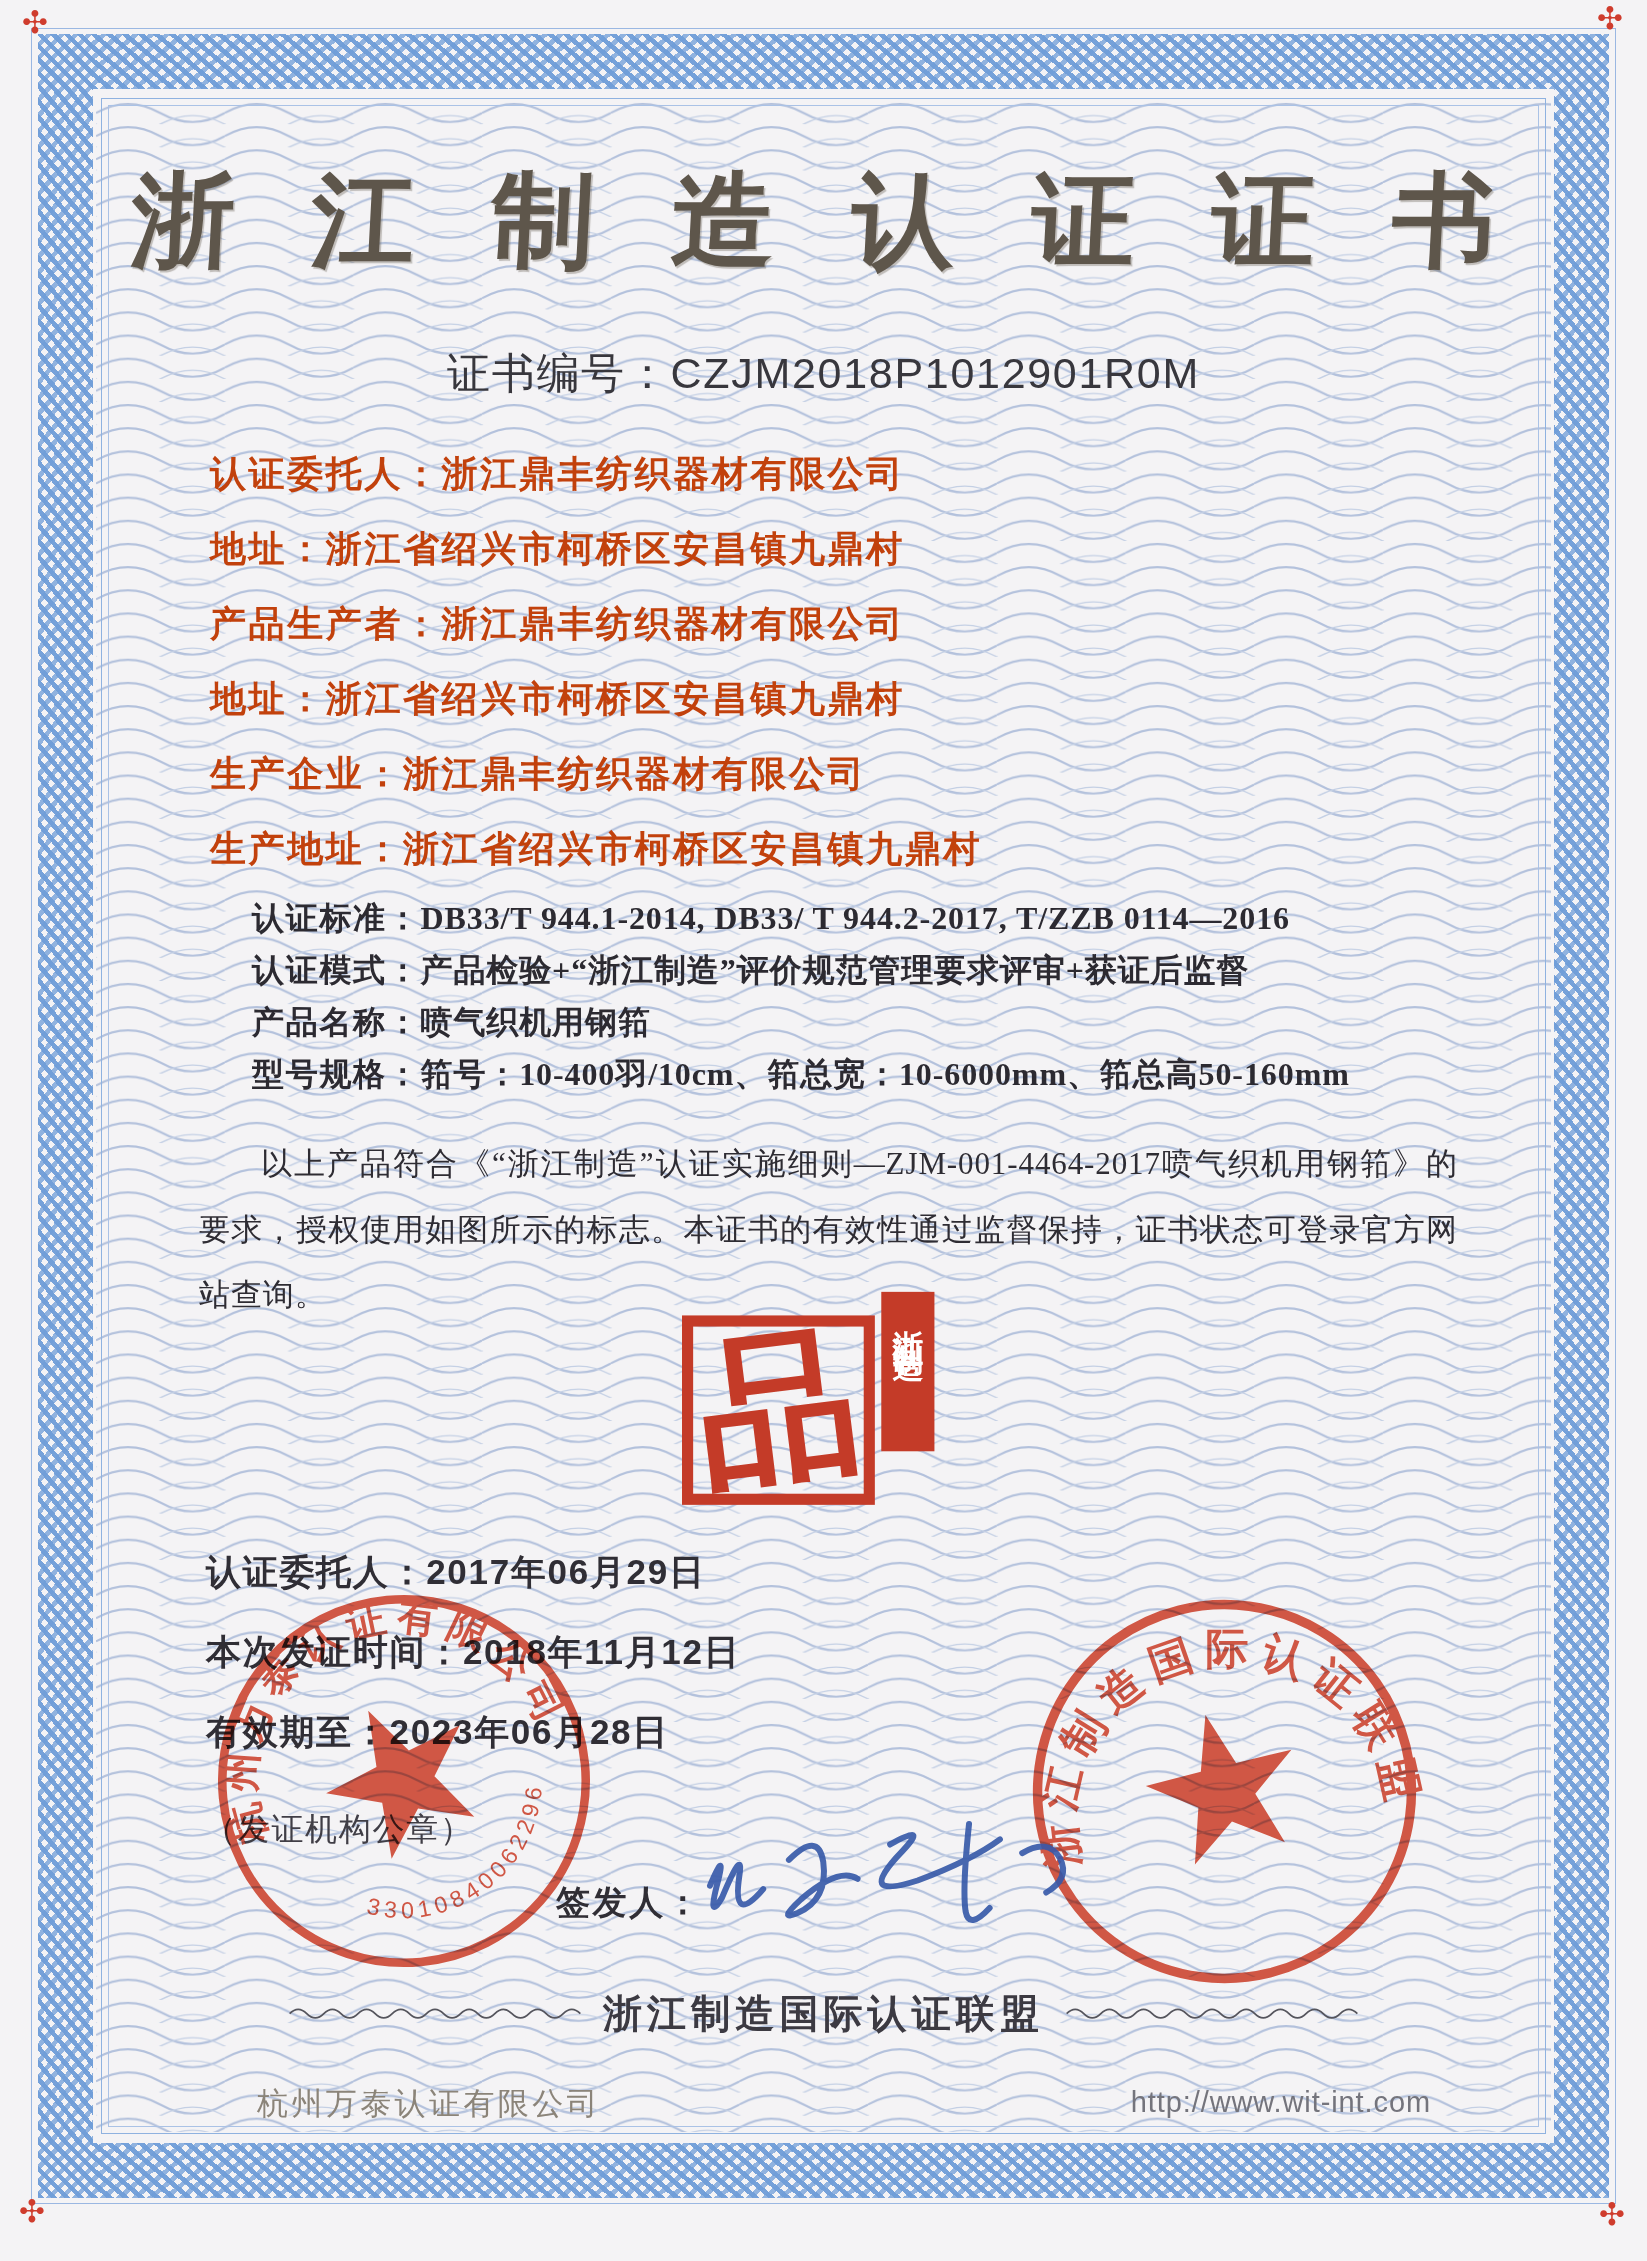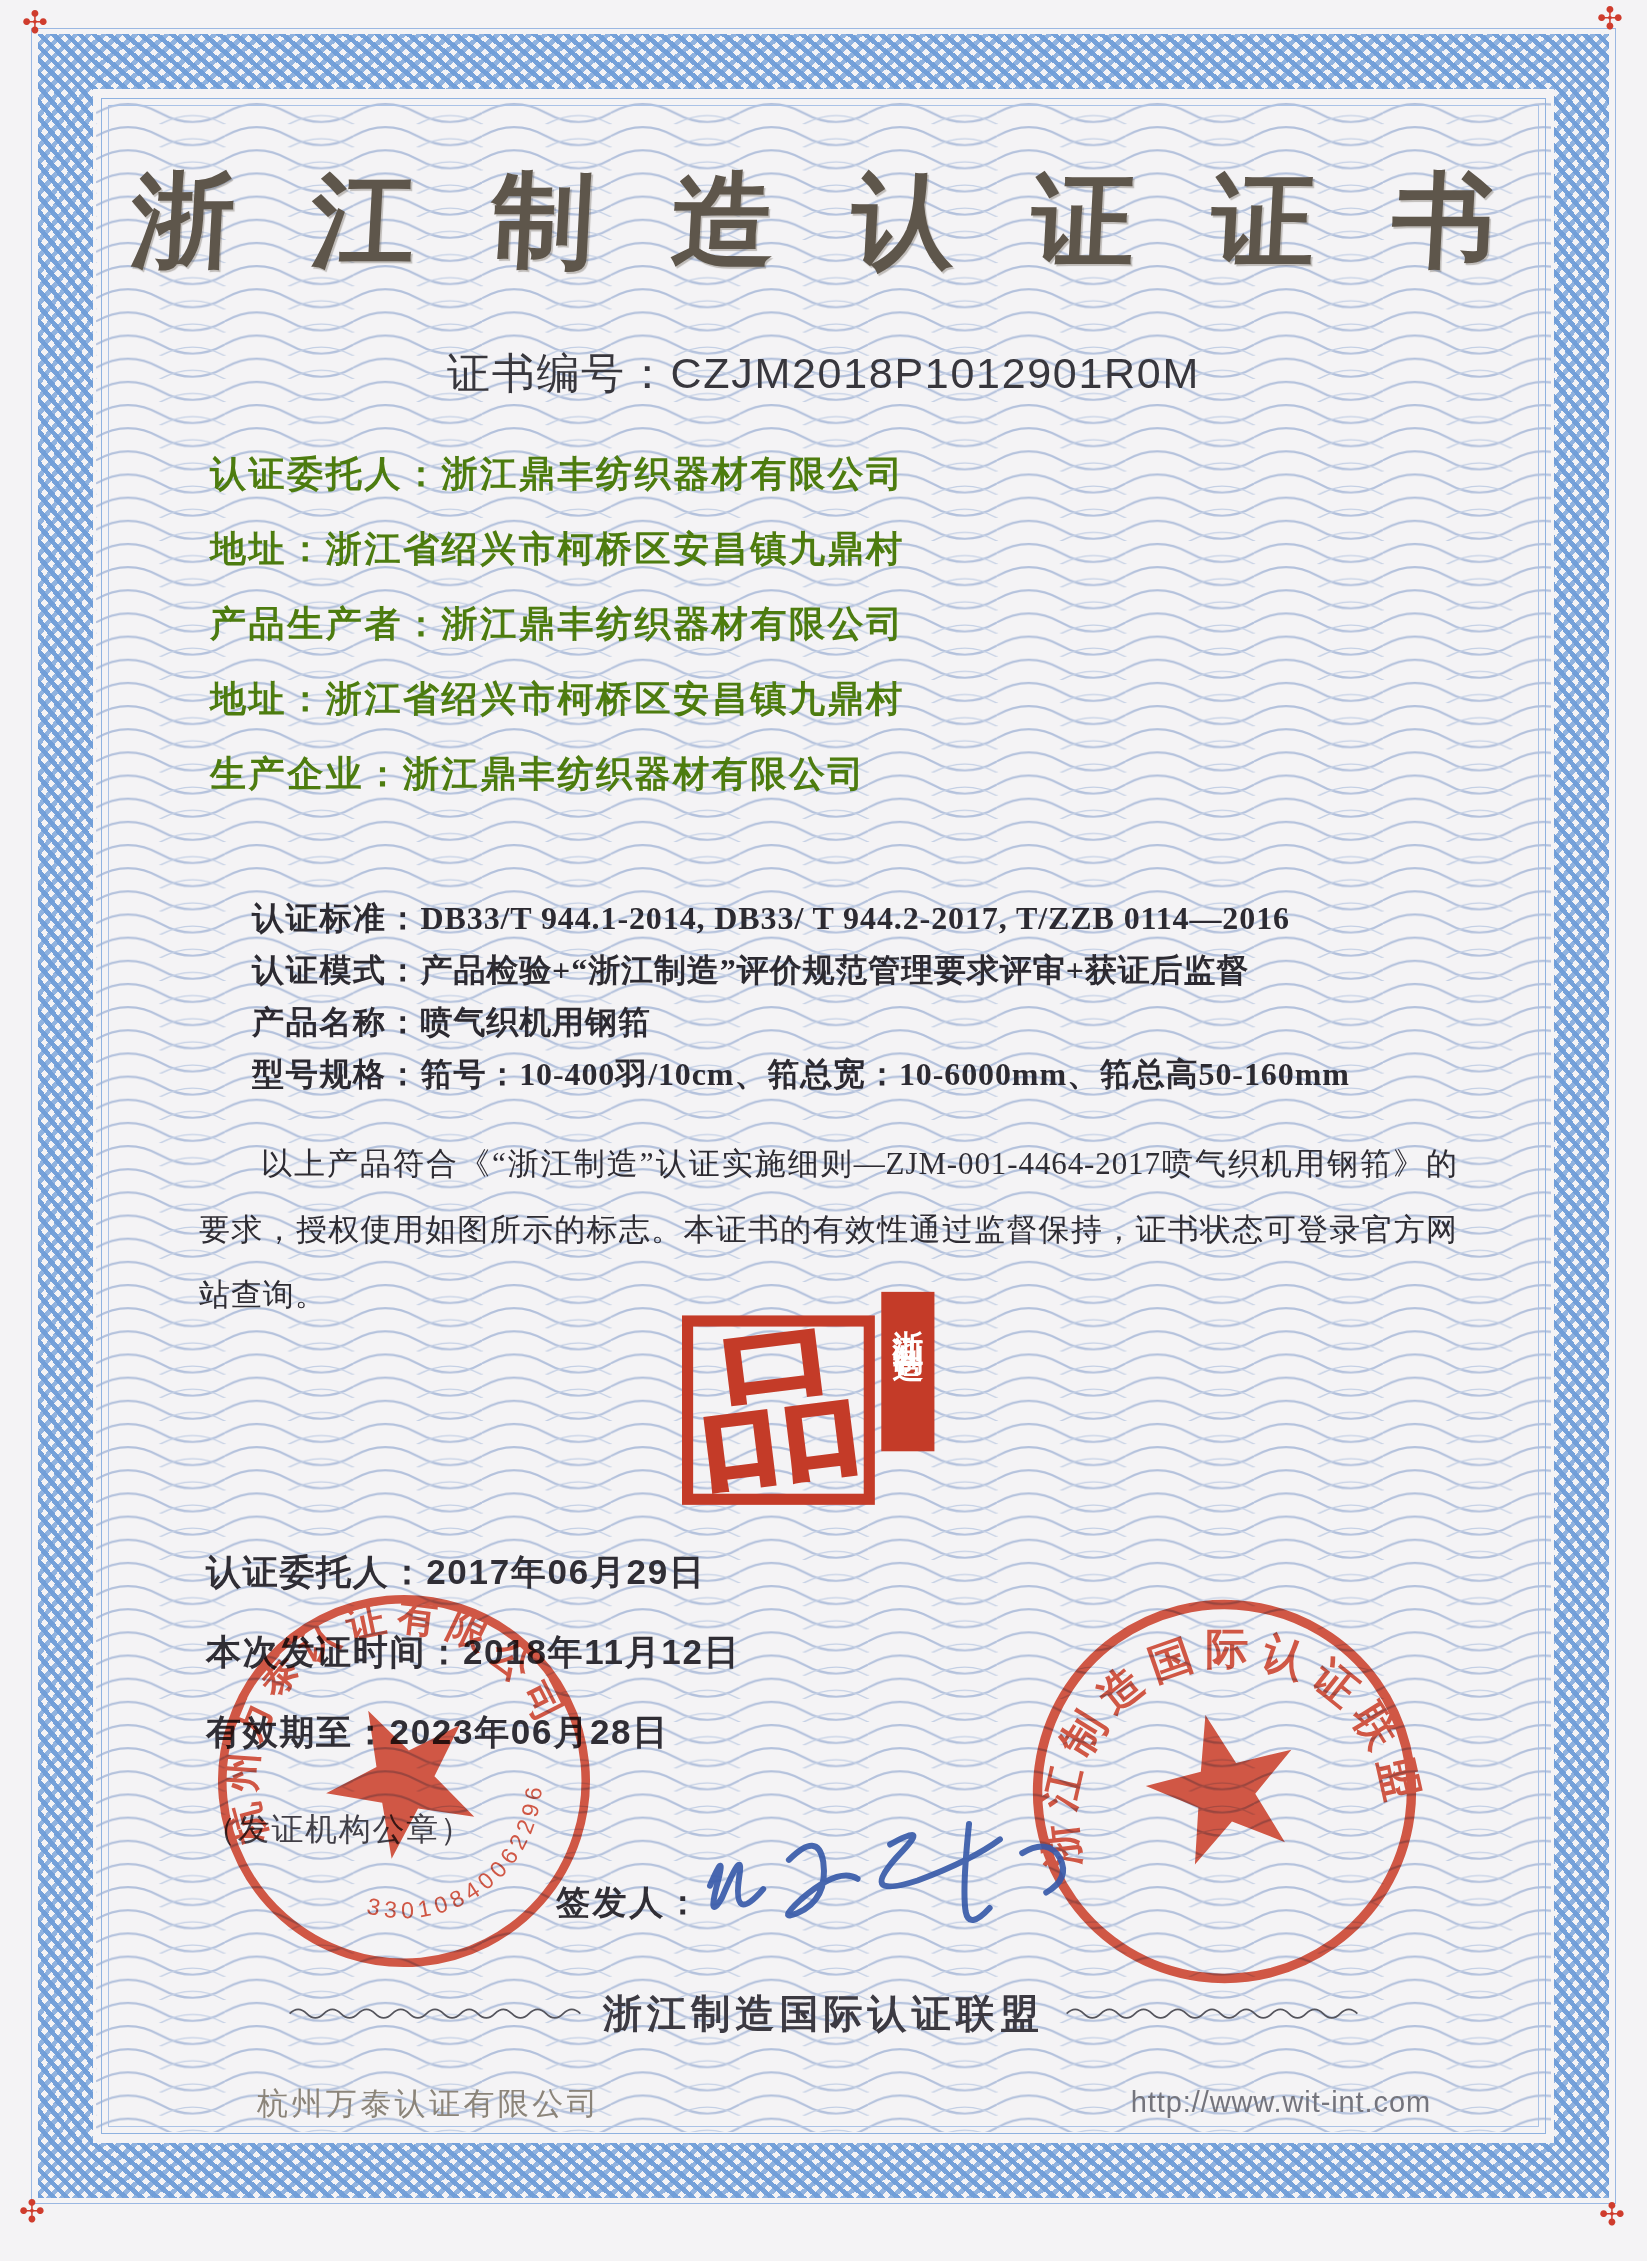--- a/index.html
+++ b/index.html
@@ -26,21 +26,21 @@
     position:absolute;top:153px;left:0;width:100%;text-align:center;z-index:2;
     font-family:"DejaVu Serif","Liberation Serif",serif;
     font-size:103px;font-weight:bold;color:#5e564b;letter-spacing:20.6px;
     transform:skewX(-3deg);text-shadow:1.7px 1.7px 0.9px rgba(94,86,75,.35);
   }
   .certno{
     position:absolute;top:345px;left:0;width:100%;text-align:center;z-index:2;
     font-size:43px;font-weight:normal;color:#38373d;letter-spacing:1.7px;
   }
   .info{position:absolute;left:210px;top:450px;z-index:2;}
-  .info .line{height:75px;font-size:36px;font-weight:bold;color:#4d7c0f;letter-spacing:2.6px;}
+  .info .line{height:75px;font-size:36px;font-weight:bold;color:#c2410c;letter-spacing:2.6px;}
   .specs{position:absolute;left:208px;top:897px;z-index:2;font-family:"Liberation Serif","DejaVu Serif",serif;margin-left:44px;}
   .specs .line{height:52px;font-size:32px;color:#2c2a31;}
   .specs .lbl{font-family:"Liberation Sans","DejaVu Sans",sans-serif;font-weight:bold;letter-spacing:1.7px;}
   .specs .val{font-weight:600;letter-spacing:0.9px;}
   .statement{
     position:absolute;left:199px;top:1131px;width:1259px;z-index:2;
     font-family:"Liberation Serif","DejaVu Serif",serif;
     font-size:31px;color:#2e2c33;line-height:2.12;text-align:justify;text-indent:2em;
     letter-spacing:0.9px;
   }
@@ -94,20 +94,21 @@
   <div class="title">浙 江 制 造 认 证 证 书</div>
 
   <div class="certno">证书编号：CZJM2018P1012901R0M</div>
 
   <div class="info">
     <div class="line">认证委托人：浙江鼎丰纺织器材有限公司</div>
     <div class="line">地址：浙江省绍兴市柯桥区安昌镇九鼎村</div>
     <div class="line">产品生产者：浙江鼎丰纺织器材有限公司</div>
     <div class="line">地址：浙江省绍兴市柯桥区安昌镇九鼎村</div>
     <div class="line">生产企业：浙江鼎丰纺织器材有限公司</div>
+    <div class="line">生产地址：浙江省绍兴市柯桥区安昌镇九鼎村</div>
   </div>
 
   <div class="specs">
     <div class="line"><span class="lbl">认证标准：</span><span class="val">DB33/T 944.1-2014, DB33/ T 944.2-2017, T/ZZB 0114—2016</span></div>
     <div class="line"><span class="lbl">认证模式：</span><span class="val">产品检验+“浙江制造”评价规范管理要求评审+获证后监督</span></div>
     <div class="line"><span class="lbl">产品名称：</span><span class="val">喷气织机用钢筘</span></div>
     <div class="line"><span class="lbl">型号规格：</span><span class="val">筘号：10-400羽/10cm、筘总宽：10-6000mm、筘总高50-160mm</span></div>
   </div>
 
   <div class="statement">以上产品符合《“浙江制造”认证实施细则—ZJM-001-4464-2017喷气织机用钢筘》的要求，授权使用如图所示的标志。本证书的有效性通过监督保持，证书状态可登录官方网站查询。</div>

